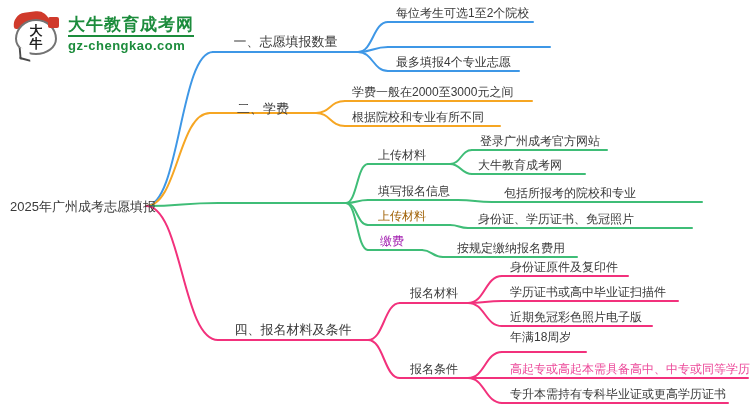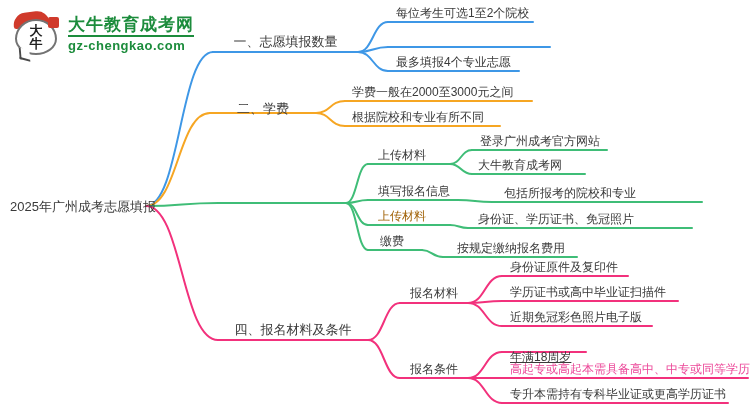--- a/index.html
+++ b/index.html
@@ -141,26 +141,26 @@
   <div class="node" style="left: 352px; top: 84px; color: rgb(58, 58, 58);">学费一般在2000至3000元之间</div>
   <div class="node" style="left: 352px; top: 109px; color: rgb(58, 58, 58);">根据院校和专业有所不同</div>
 
   <div class="node" style="left: 378px; top: 147px; color: rgb(58, 58, 58);">上传材料</div>
   <div class="node" style="left: 480px; top: 133px; color: rgb(58, 58, 58);">登录广州成考官方网站</div>
   <div class="node" style="left: 478px; top: 157px; color: rgb(58, 58, 58);">大牛教育成考网</div>
   <div class="node" style="left: 378px; top: 183px; color: rgb(58, 58, 58);">填写报名信息</div>
   <div class="node" style="left: 504px; top: 185px; color: rgb(58, 58, 58);">包括所报考的院校和专业</div>
   <div class="node" style="left: 378px; top: 208px; color: #a16207;">上传材料</div>
   <div class="node" style="left: 478px; top: 211px; color: rgb(58, 58, 58);">身份证、学历证书、免冠照片</div>
-  <div class="node" style="left: 380px; top: 233px; color: #404040;">缴费</div>
+  <div class="node" style="left: 380px; top: 233px; color: #a21caf;">缴费</div>
   <div class="node" style="left: 450px; top: 240px; color: rgb(58, 58, 58); margin-left: 7px;">按规定缴纳报名费用</div>
 
   <div class="node lvl1" style="left: 218px; top: 321px; width: 150px; color: rgb(58, 58, 58);">四、报名材料及条件</div>
   <div class="node" style="left: 410px; top: 285px; color: rgb(58, 58, 58);">报名材料</div>
   <div class="node" style="left: 510px; top: 259px; color: rgb(58, 58, 58);">身份证原件及复印件</div>
   <div class="node" style="left: 510px; top: 284px; color: rgb(58, 58, 58);">学历证书或高中毕业证扫描件</div>
   <div class="node" style="left: 510px; top: 309px; color: rgb(58, 58, 58);">近期免冠彩色照片电子版</div>
   <div class="node" style="left: 410px; top: 361px; color: rgb(58, 58, 58);">报名条件</div>
-  <div class="node" style="left: 510px; top: 349px; color: rgb(58, 58, 58); text-decoration: underline;">年满18周岁</div>
+  <div class="node" style="left: 510px; top: 329px; color: rgb(58, 58, 58);">年满18周岁</div>
   <div class="node" style="left: 510px; top: 361px; color: #ec4899;">高起专或高起本需具备高中、中专或同等学历</div>
   <div class="node" style="left: 510px; top: 386px; color: rgb(58, 58, 58);">专升本需持有专科毕业证或更高学历证书</div>
 
 </div>
 
 </body></html>

